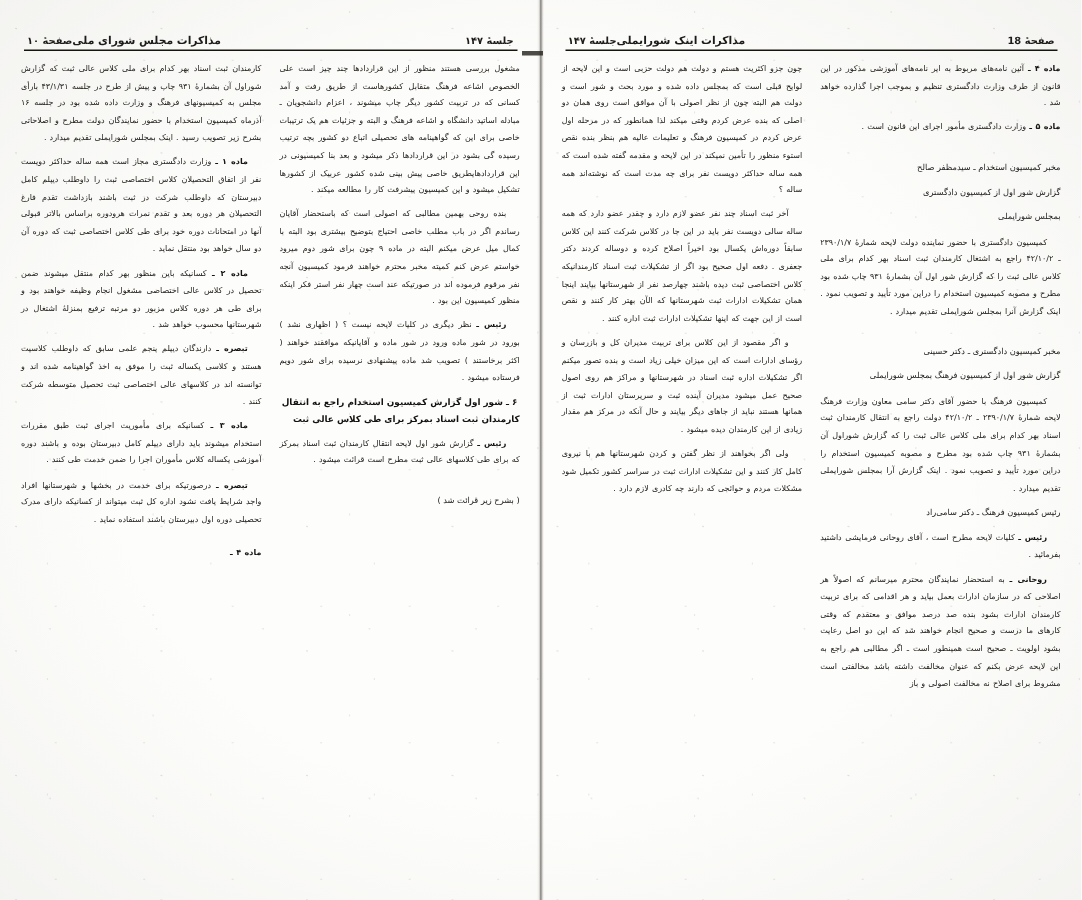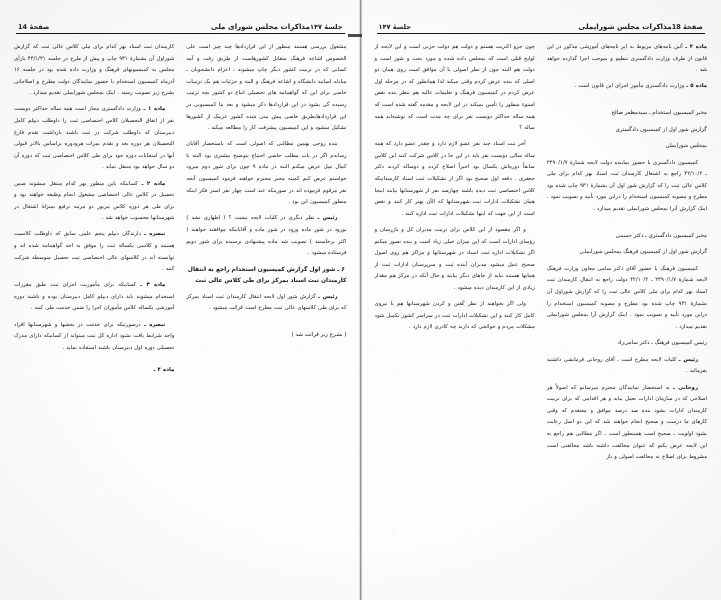--- a/index.html
+++ b/index.html
@@ -79,21 +79,21 @@
     font-weight: bold;
     font-size: 6.6px;
     color: #1d1b19;
     letter-spacing: .1px;
     padding: 0 4px 2px 4px;
     direction: rtl;
   }
   .runhead .rh-side { white-space: nowrap; }
   .runhead .rh-center {
     flex: 1;
-    text-align: right;
+    text-align: left;
     font-size: 7.2px;
     white-space: nowrap;
   }
   .rule {
     height: 0;
     border-top: 1.4px solid #16140f;
     margin: 0 2px 7px 2px;
   }
 
   
@@ -172,21 +172,21 @@
 </style>
 </head>
 <body>
 
 <div class="spread">
 
   <div class="page page-left">
 
     <div class="runhead">
       <div class="rh-side">صفحۀ 18</div>
-      <div class="rh-center">مذاکرات مجلس شورایملی</div>
+      <div class="rh-center">مذاکرات اینک شورایملی</div>
       <div class="rh-side">جلسۀ ۱۴۷</div>
     </div>
     <div class="rule"></div>
 
     <div class="cols">
 
       <div class="col">
         <p class="para">
           <span class="lbl">ماده ۴ ـ</span>
           <span>آئین نامه‌های مربوط به ایر نامه‌های آموزشی مذکور در این قانون از طرف وزارت دادگستری تنظیم و بموجب اجرا گذارده خواهد شد .</span>
@@ -231,21 +231,21 @@
 
     </div>
     <div class="speckle"></div>
   </div>
 
   <div class="page page-right">
 
     <div class="runhead">
       <div class="rh-side">جلسۀ ۱۴۷</div>
       <div class="rh-center">مذاکرات مجلس شورای ملی</div>
-      <div class="rh-side">صفحۀ 14</div>
+      <div class="rh-side">صفحۀ ۱۰</div>
     </div>
     <div class="rule"></div>
 
     <div class="cols">
 
       <div class="col">
         <p class="para">مشغول بررسی هستند منظور از این قراردادها چند چیز است علی الخصوص اشاعه فرهنگ متقابل کشورهاست از طریق رفت و آمد کسانی که در تربیت کشور دیگر چاپ میشوند ، اعزام دانشجویان ـ مبادله اساتید دانشگاه و اشاعه فرهنگ و البته و جزئیات هم یک ترتیبات خاصی برای این که گواهینامه های تحصیلی اتباع دو کشور بچه ترتیب رسیده گی بشود در این قراردادها ذکر میشود و بعد بنا کمیسیونی در این قراردادهایطریق خاصی پیش بینی شده کشور عربیک از کشورها تشکیل میشود و این کمیسیون پیشرفت کار را مطالعه میکند .</p>
         <p class="para indent">بنده روحی بهمین مطالبی که اصولی است که باستحضار آقایان رساندم اگر در باب مطلب خاصی احتیاج بتوضیح بیشتری بود البته با کمال میل عرض میکنم البته در ماده ۹ چون برای شور دوم میرود خواستم عرض کنم کمیته مخبر محترم خواهند فرمود کمیسیون آنجه نفر مرقوم فرموده اند در صورتیکه عند است چهار نفر استر فکر اینکه منظور کمیسیون این بود .</p>
 
         <p class="para indent">

